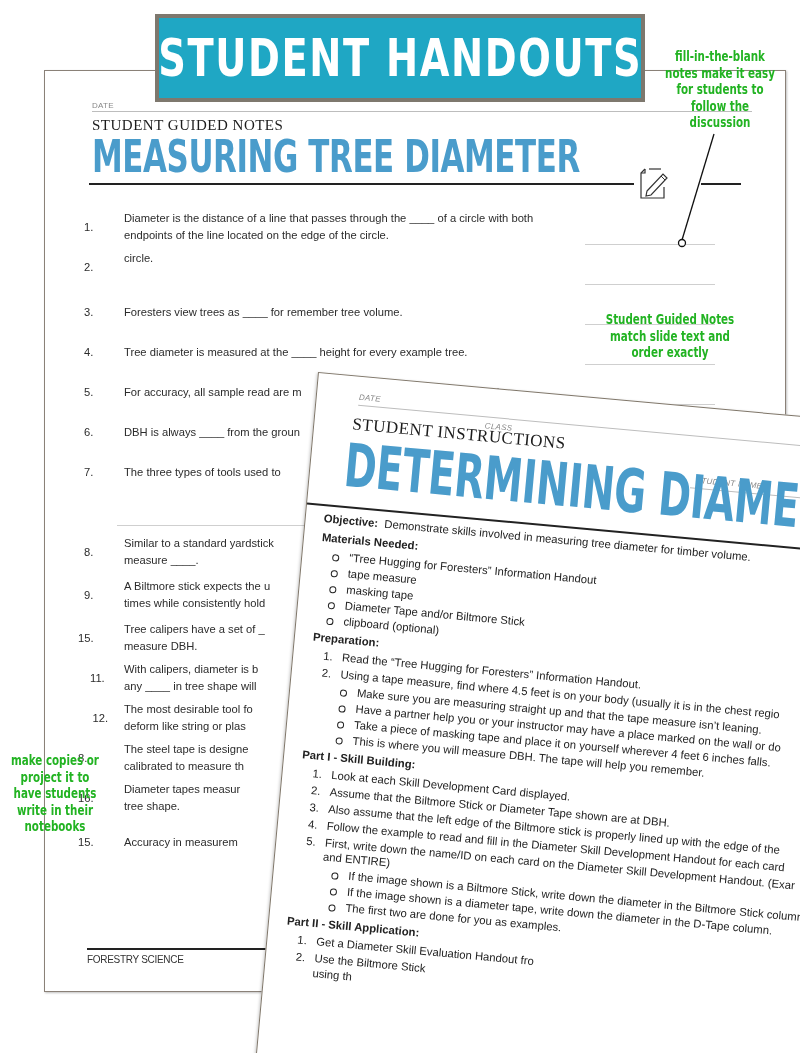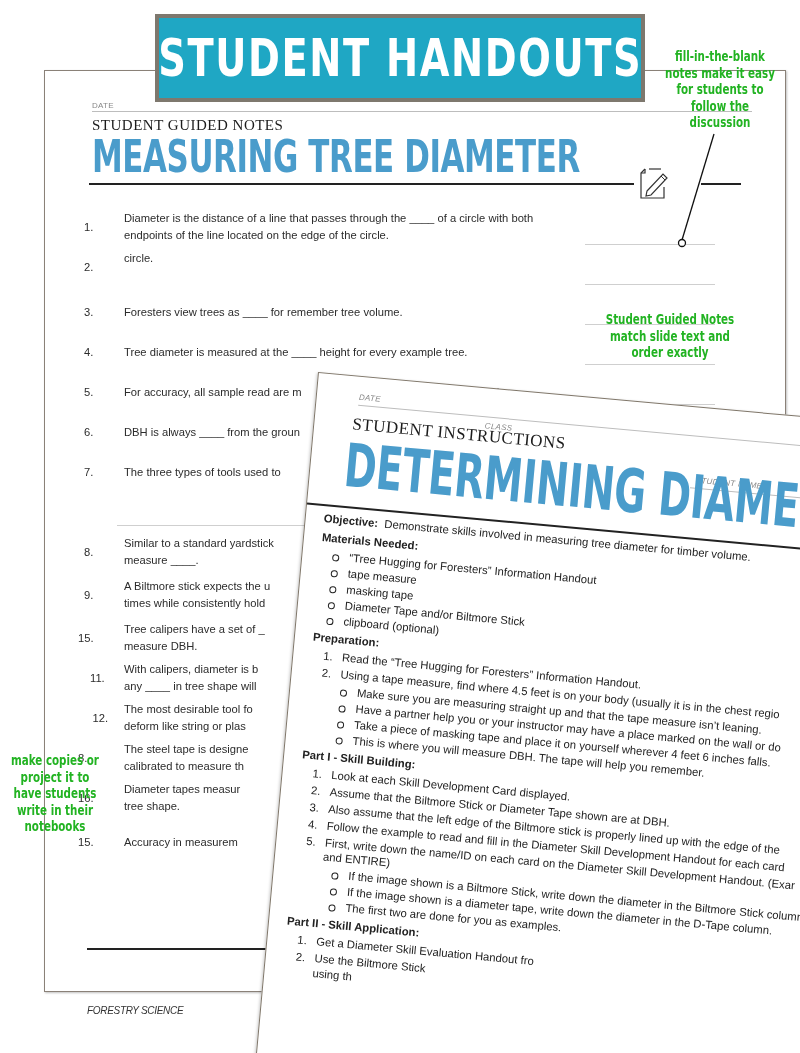--- a/index.html
+++ b/index.html
@@ -144,21 +144,21 @@
         <div>Diameter tapes measur</div>
         <div>tree shape.</div>
       </div>
   </div>
   <div class="q" style="top:763px;">
     <span class="num" style="left:33px;text-align:left;">15.</span>
     <div class="txt">Accuracy in measurem</div>
   </div>
 
   <div class="rule" style="left:42px;top:877px;width:180px;"></div>
-  <div class="footer-text" style="left:42px;top:934px;font-style:italic;">FORESTRY SCIENCE</div>
+  <div class="footer-text" style="left:42px;top:883px;">FORESTRY SCIENCE</div>
 </div>
 
 <div class="page-right">
   <div class="date-label" style="left:42px;top:16px;font-style:italic;">DATE</div>
   <div class="date-line" style="left:42px;top:28px;width:560px;"></div>
   <div class="date-label" style="left:170px;top:33px;font-style:italic;">CLASS</div>
   <div class="subtitle-serif" style="left:38px;top:38px;font-size:17px;">STUDENT INSTRUCTIONS</div>
   <div class="date-label" style="left:385px;top:68px;font-style:italic;">STUDENT NAME</div>
   <div class="date-line" style="left:380px;top:80px;width:230px;"></div>
   <div class="big-title" style="left:34px;top:54px;font-size:60px;transform:scaleX(0.72);">DETERMINING DIAMETER</div>

